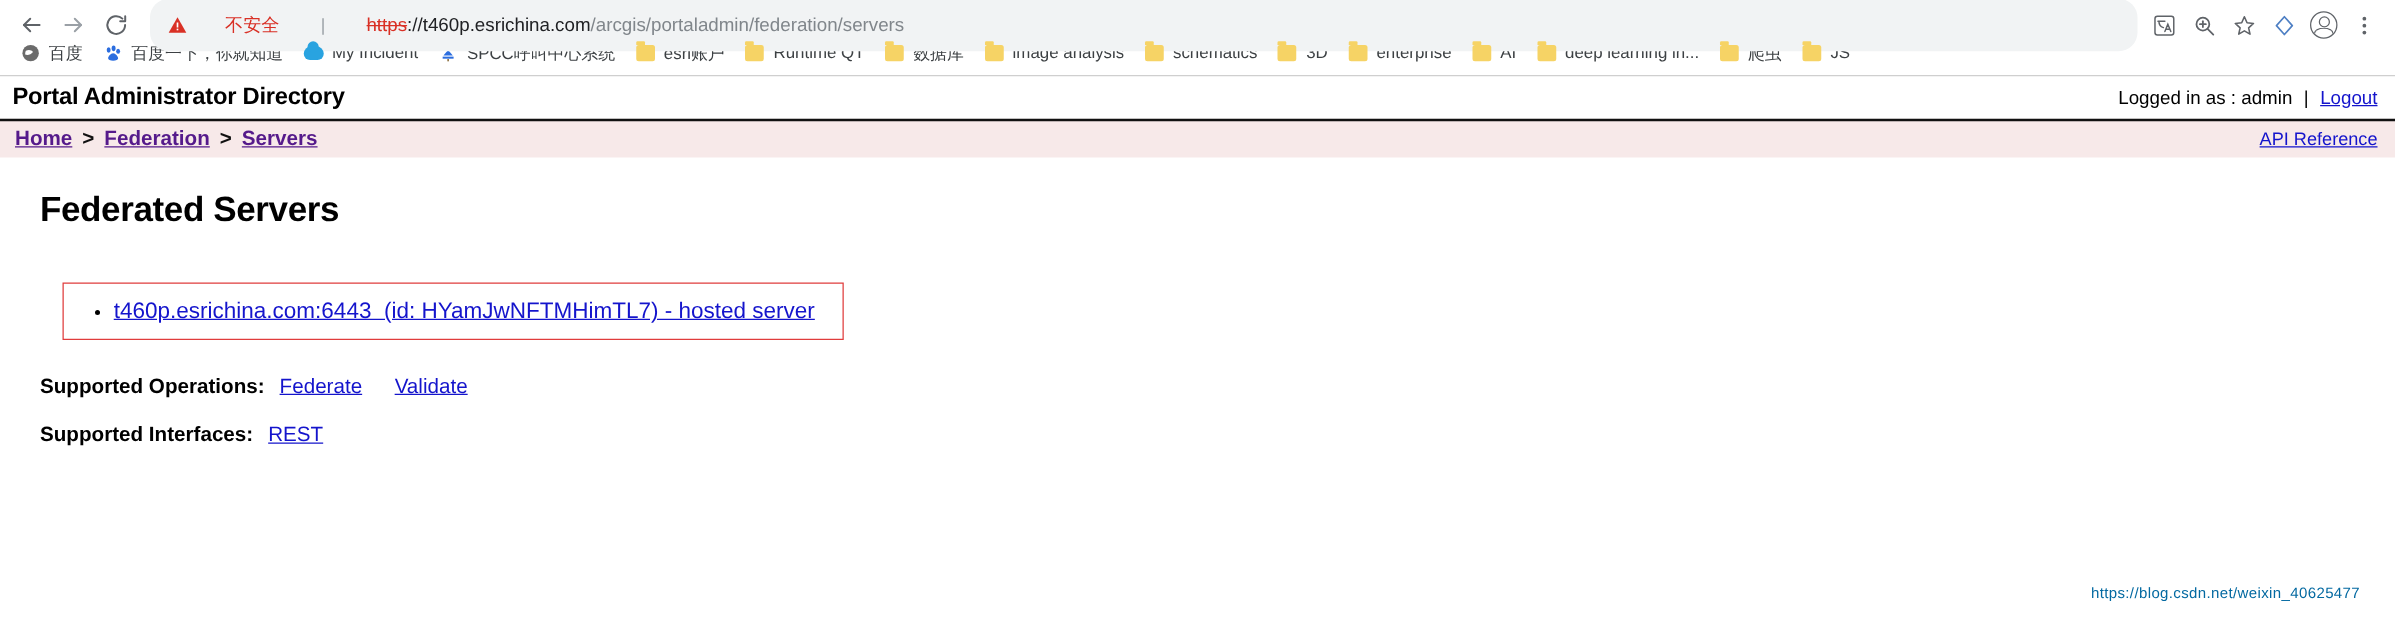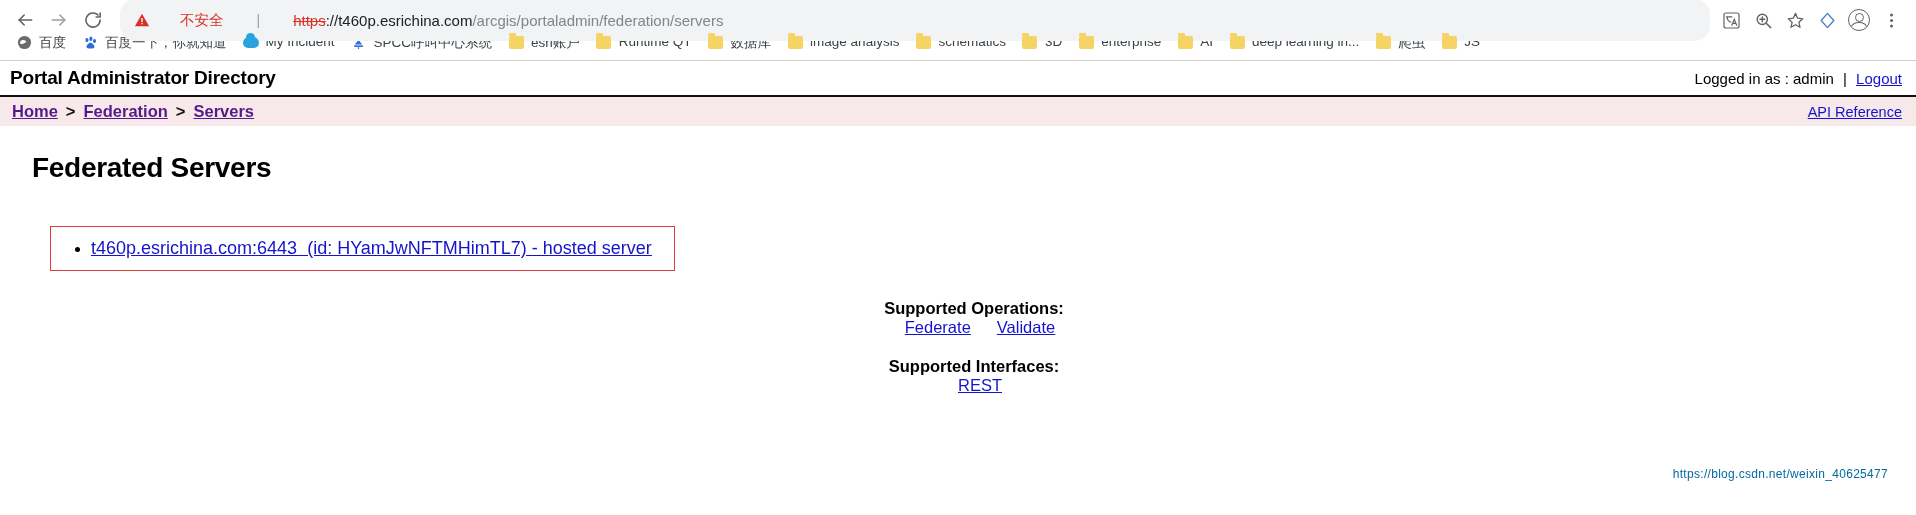--- a/index.html
+++ b/index.html
@@ -274,24 +274,23 @@
   }
   .server-link {
     color: #1414cc;
     text-decoration: underline;
     font-size: 18px;
     white-space: pre;
   }
 
   .ops-row {
     display: flex;
-    align-items: center;
-    margin: 0 0 20px 12px;
+    align-items: flex-start;
+    margin: 0 0 20px 0;
     font-size: 16.5px;
-    flex-direction: column;
   }
   .ops-label {
     font-weight: bold;
     color: #000000;
     margin-right: 12px;
   }
   .ops-links {
     display: flex;
     align-items: baseline;
     gap: 26px;

